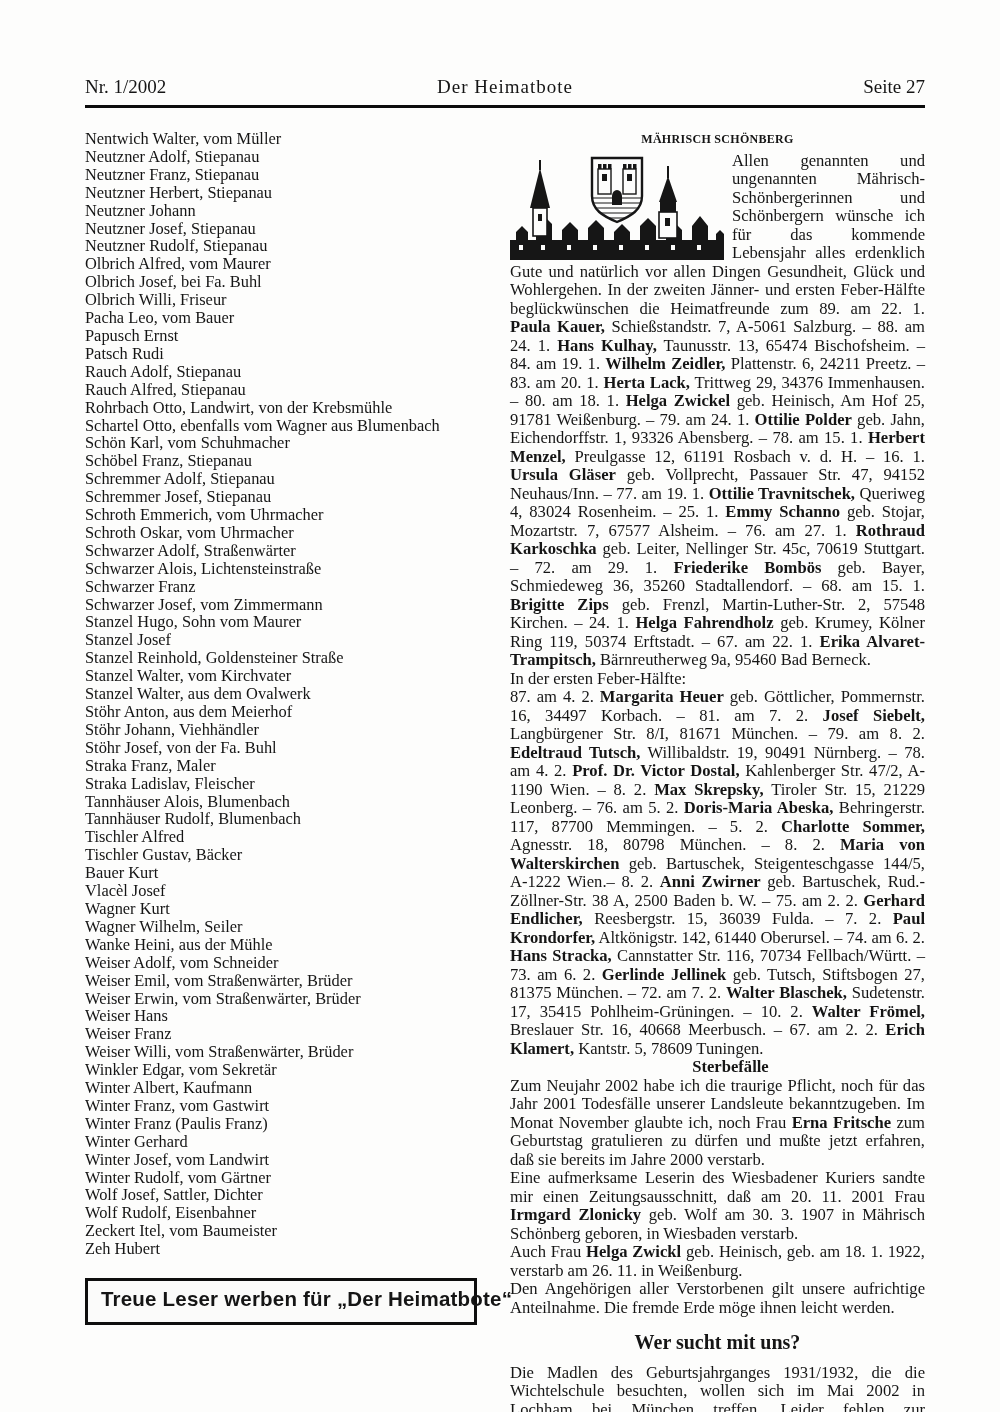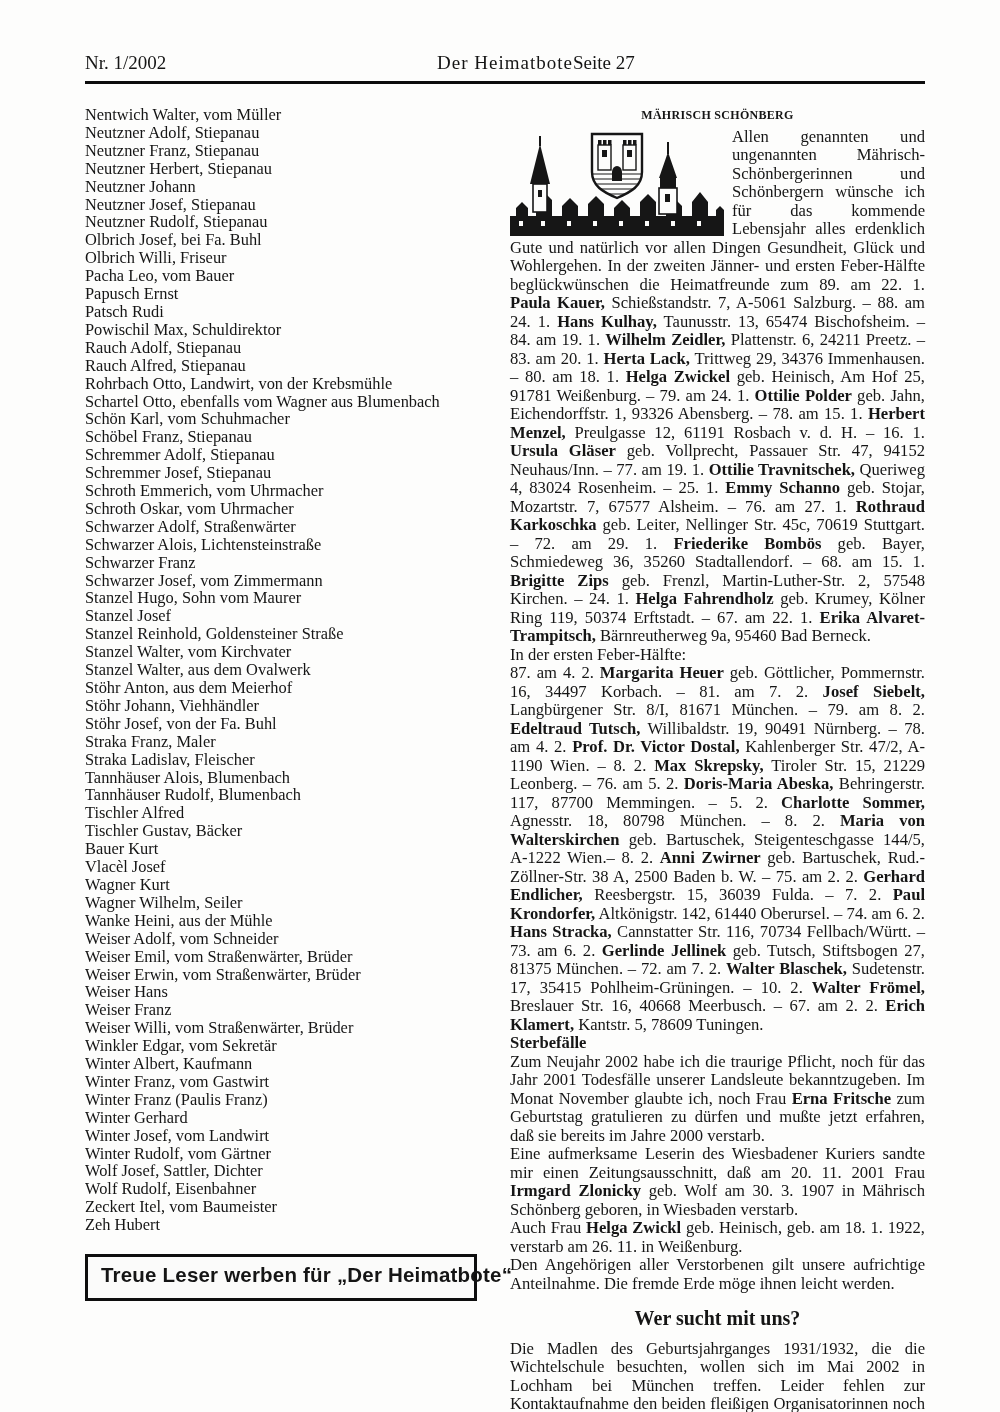--- a/index.html
+++ b/index.html
@@ -13,23 +13,24 @@
     box-sizing:border-box;
     padding:52px 75px 30px 85px;
     overflow:hidden;
   }
   
   .masthead{
     display:grid;
     grid-template-columns:1fr auto 1fr;
     align-items:baseline;
     font-size:19px;
+    margin-top:24px;
   }
   .masthead .mid{letter-spacing:1px;}
-  .masthead .right{text-align:left;font-family:Liberation Serif, serif;}
+  .masthead .right{text-align:right;font-family:Liberation Serif, serif;}
   .head-rule{border-bottom:3px solid #0c0c0c;margin-top:7px;}
   
   .columns{display:flex;gap:25px;margin-top:22px;}
   .col-left{width:400px;flex:none;font-size:16.4px;line-height:17.9px;}
   .col-right{width:415px;flex:none;font-size:16.6px;line-height:18.5px;text-align:justify;}
   .name-line{white-space:nowrap;}
   .banner{
     margin-top:20px;
     width:392px;
     box-sizing:border-box;
@@ -45,21 +46,21 @@
   .sec-head{
     font-size:12px;font-weight:bold;text-align:center;
     margin:0 0 3px 0;letter-spacing:0.3px;
   }
   .search-head{
     font-size:20px;font-weight:bold;text-align:center;
     margin:16px 0 12px 0;
   }
   p{margin:0;}
   .b{font-weight:bold;}
-  .runhead{font-weight:bold;text-align:left;}
+  .runhead{font-weight:bold;text-align:center;margin-left:26px;}
   .figure{
     float:left;
     width:214px;height:104px;
     margin:4px 8px 2px 0;
   }
   .figure svg{display:block;}
 </style>
 </head>
 <body>
 
@@ -76,26 +77,26 @@
 
     <div class="col-left">
       <div>
           <div class="name-line">Nentwich Walter, vom Müller</div>
           <div class="name-line">Neutzner Adolf, Stiepanau</div>
           <div class="name-line">Neutzner Franz, Stiepanau</div>
           <div class="name-line">Neutzner Herbert, Stiepanau</div>
           <div class="name-line">Neutzner Johann</div>
           <div class="name-line">Neutzner Josef, Stiepanau</div>
           <div class="name-line">Neutzner Rudolf, Stiepanau</div>
+          <div class="name-line">Olbrich Alfred, vom Maurer</div>
           <div class="name-line">Olbrich Josef, bei Fa. Buhl</div>
           <div class="name-line">Olbrich Willi, Friseur</div>
           <div class="name-line">Pacha Leo, vom Bauer</div>
           <div class="name-line">Papusch Ernst</div>
           <div class="name-line">Patsch Rudi</div>
-          <div class="name-line">Powischil Max, Schuldirektor</div>
           <div class="name-line">Rauch Adolf, Stiepanau</div>
           <div class="name-line">Rauch Alfred, Stiepanau</div>
           <div class="name-line">Rohrbach Otto, Landwirt, von der Krebsmühle</div>
           <div class="name-line">Schartel Otto, ebenfalls vom Wagner aus Blumenbach</div>
           <div class="name-line">Schön Karl, vom Schuhmacher</div>
           <div class="name-line">Schöbel Franz, Stiepanau</div>
           <div class="name-line">Schremmer Adolf, Stiepanau</div>
           <div class="name-line">Schremmer Josef, Stiepanau</div>
           <div class="name-line">Schroth Emmerich, vom Uhrmacher</div>
           <div class="name-line">Schroth Oskar, vom Uhrmacher</div>

